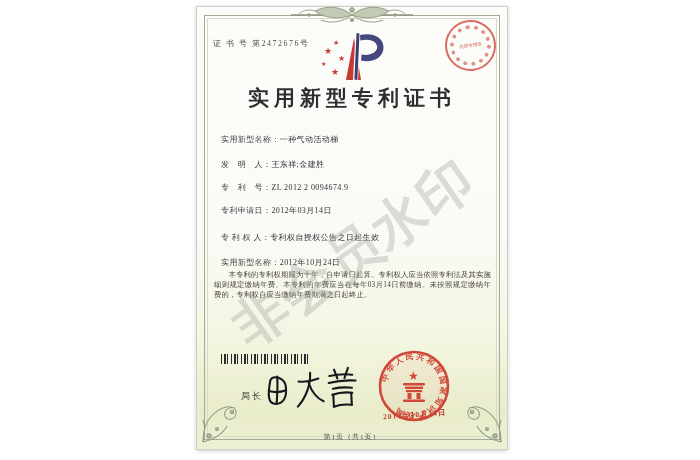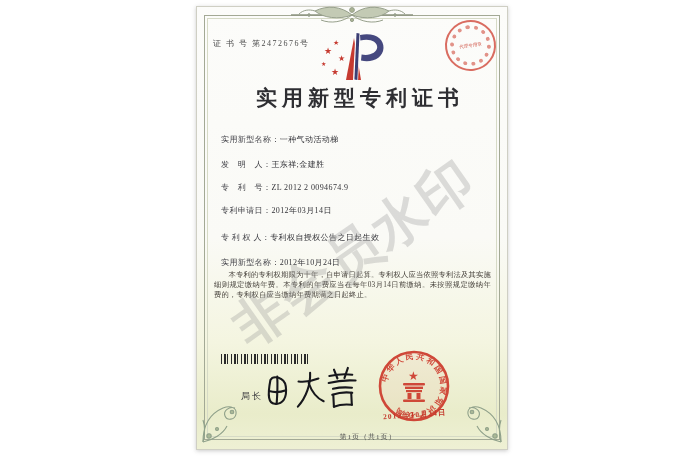--- a/index.html
+++ b/index.html
@@ -34,21 +34,21 @@
   }
   .agency-stamp::before{
     content:'';position:absolute;inset:3px;border-radius:50%;
     border:4px dotted rgba(205,60,45,.55);
   }
   .agency-stamp .stamp-text{
     font-size:5px;color:rgba(200,55,40,.85);line-height:1.2;letter-spacing:0;transform:scale(.9);
   }
   .title{
     position:absolute;left:0;top:77px;width:100%;text-align:center;
-    font-size:21px;font-weight:bold;color:#2e2e32;letter-spacing:5px;white-space:nowrap;padding-left:8px;
+    font-size:21px;font-weight:bold;color:#2e2e32;letter-spacing:5px;white-space:nowrap;
   }
   .fields{position:absolute;left:24px;top:121px;width:270px;}
   .field-row{position:absolute;left:0;white-space:nowrap;font-size:8px;color:#3c3c40;letter-spacing:.4px;}
   .field-row .lbl{color:#44444a;}
   .field-row .val{color:#333338;}
   .r0{top:6px;} .r1{top:31px;} .r2{top:54px;} .r3{top:77px;} .r4{top:104px;} .r5{top:129px;}
   .body-text{
     position:absolute;left:17px;top:263px;width:277px;
     font-size:7.3px;line-height:1.36;color:#47423c;text-align:justify;letter-spacing:.2px;
   }
@@ -60,21 +60,21 @@
   }
   .director{position:absolute;left:44px;top:383px;font-size:9px;color:#3a3a3e;letter-spacing:2px;}
   .signature{position:absolute;left:62px;top:360px;width:100px;height:46px;transform:rotate(-3deg);}
   .seal{position:absolute;left:181px;top:343px;width:72px;height:72px;opacity:.92;}
   .seal-date{
     position:absolute;left:186px;top:403px;font-size:7.5px;font-weight:bold;color:#c4382b;
     letter-spacing:1px;transform:rotate(-4deg);white-space:nowrap;
   }
   .footer{
     position:absolute;left:0;top:425px;width:100%;text-align:center;
-    font-size:7px;color:#4a4a4a;letter-spacing:1px;padding-left:16px;
+    font-size:7px;color:#4a4a4a;letter-spacing:1px;
   }
   .corner{position:absolute;width:40px;height:48px;}
   .corner.bl{left:2px;top:389px;}
   .corner.br{left:268px;top:389px;transform:scaleX(-1);}
   .watermark{
     position:absolute;left:17px;top:218px;width:280px;height:56px;
     text-align:center;font-size:54px;line-height:56px;white-space:nowrap;
     color:rgba(145,145,145,.30);letter-spacing:2px;font-weight:bold;
     transform:rotate(-35deg);pointer-events:none;z-index:5;
   }

